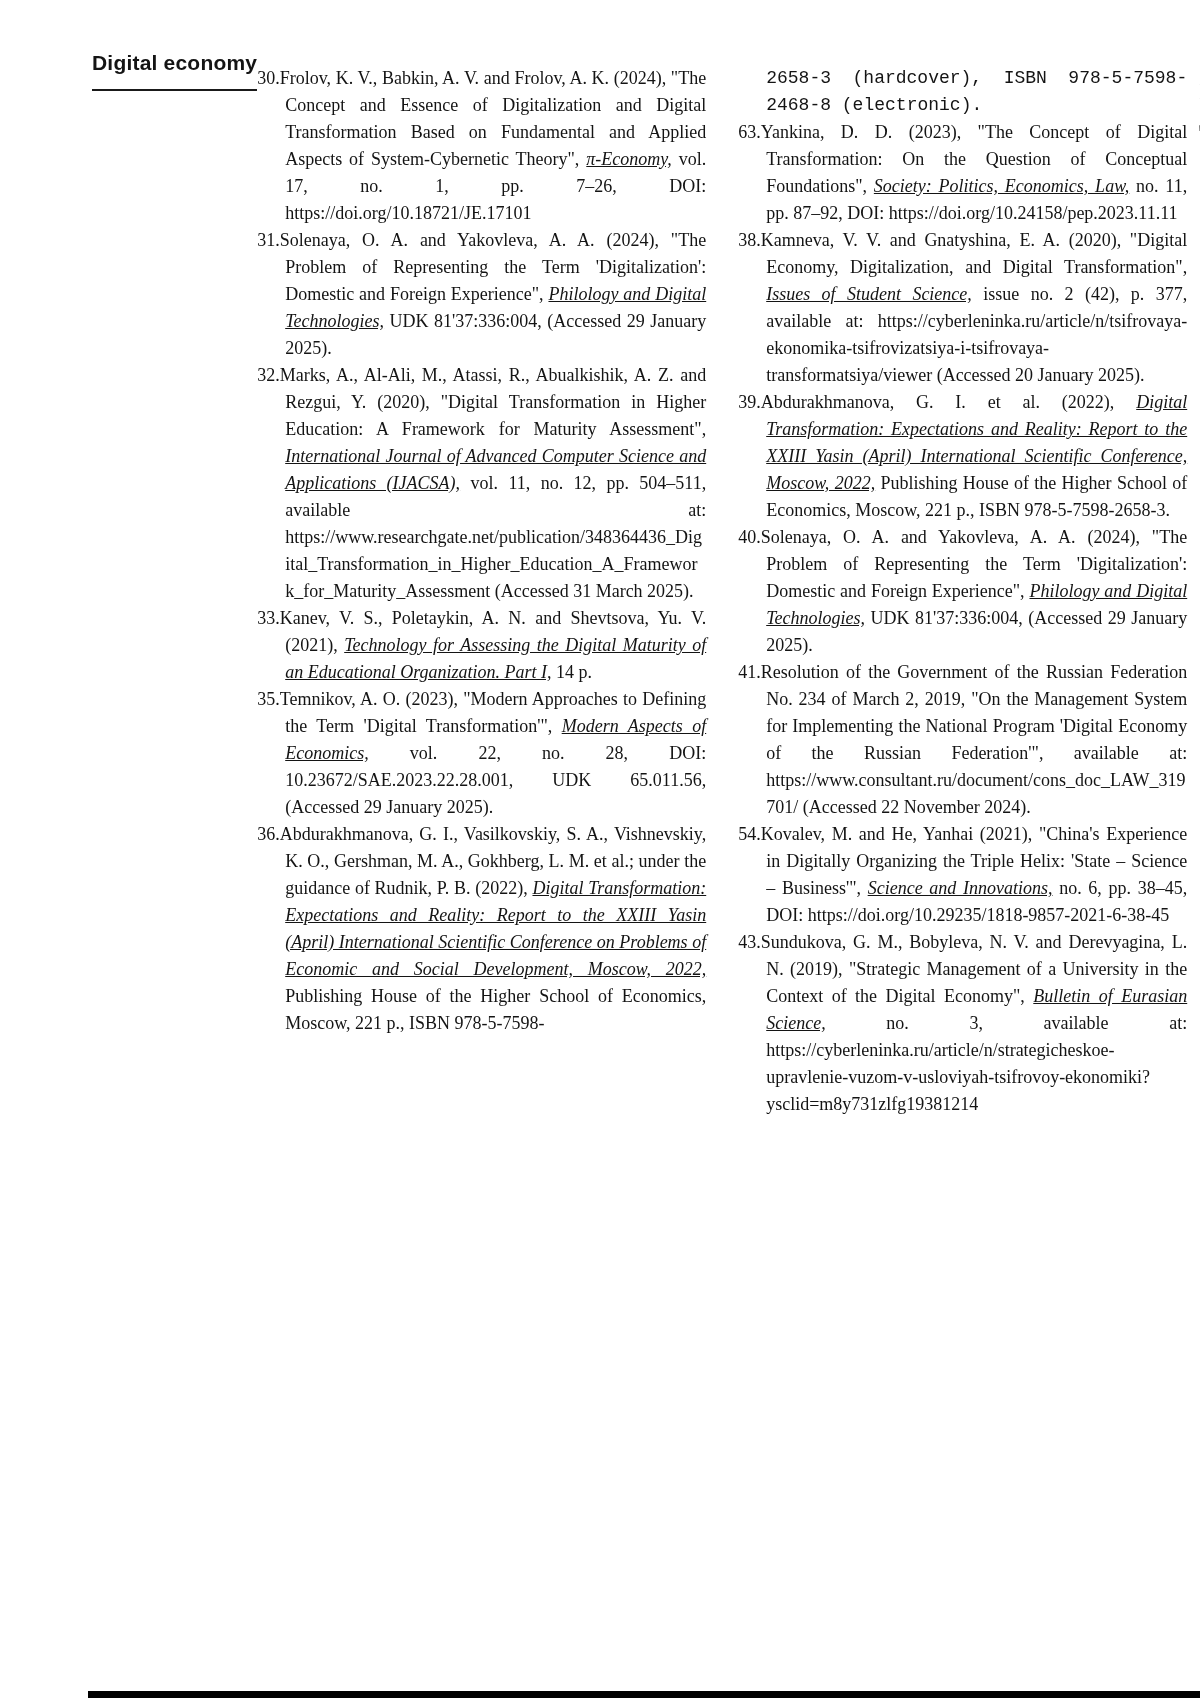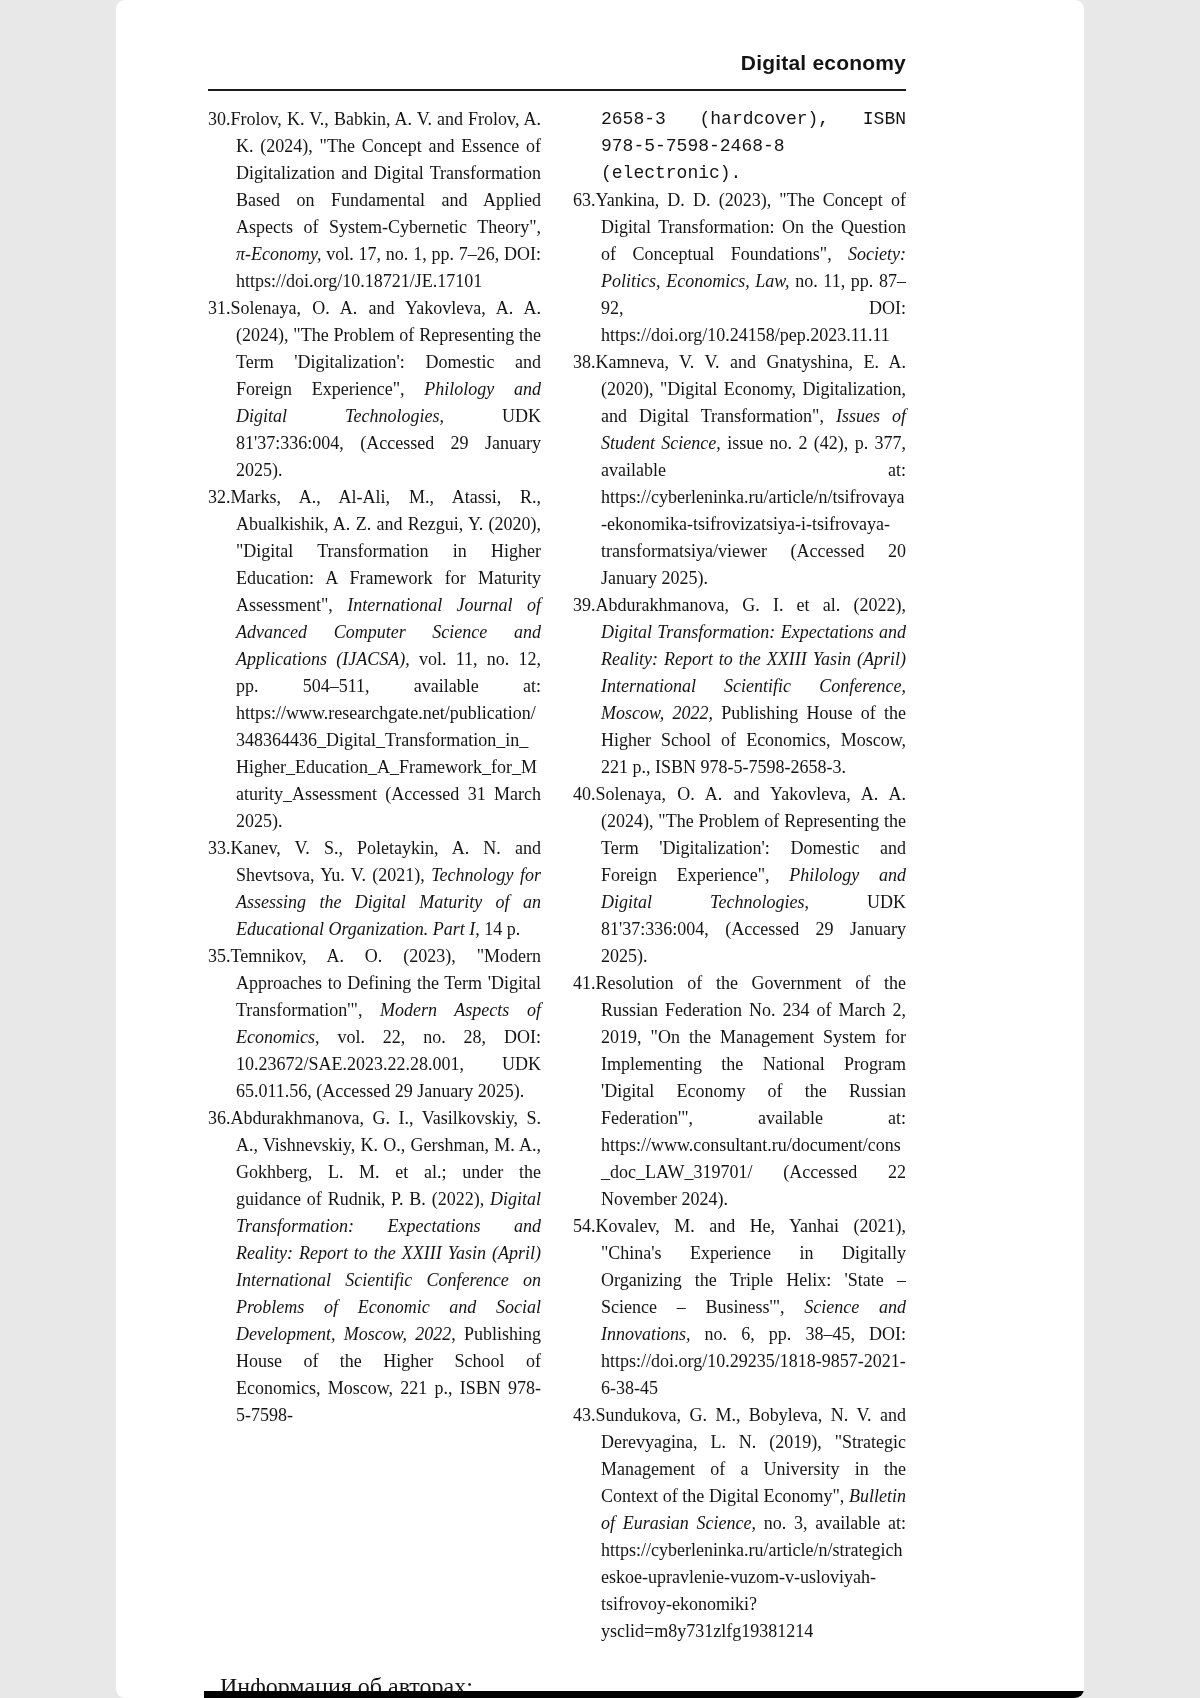--- a/index.html
+++ b/index.html
@@ -1,29 +1,28 @@
 <!DOCTYPE html>
 <html><head>
 <meta charset="utf-8">
 <style>
   html, body { margin: 0; padding: 0; background: #e8e8e8; }
   .page {
     position: relative;
-    width: 968px;
+    width: 1200px;
     height: 1698px;
     margin: 0 auto;
     background: #ffffff;
     box-sizing: border-box;
     padding: 50px 178px 0 92px;
     display: flex;
-    flex-direction: column;
+    flex-direction: row;
     font-family: "Liberation Serif", serif;
     color: #141414;
     overflow: hidden;
-    border-radius: 9px;
   }
   
   .page-header { flex: 0 0 auto; }
   .header-title {
     text-align: right;
     font-family: "Liberation Sans", sans-serif;
     font-weight: 700;
     font-size: 21px;
     line-height: 26px;
     letter-spacing: 0.2px;
@@ -42,21 +41,21 @@
     margin: 0;
     font-size: 18px;
     line-height: 27px;
     text-align: justify;
     padding-left: 28px;
     text-indent: -28px;
     overflow-wrap: anywhere;
   }
   .reference.continuation { text-indent: 0; font-family: Liberation Mono, monospace; }
   .ref-num { white-space: nowrap; }
-  .seg.italic { font-style: italic; }
+  .seg.italic { font-style: italic; text-decoration: underline; }
   
   .authors {
     margin-top: 28px;
     margin-left: 12px;
     font-size: 24px;
     line-height: 27px;
     flex: 0 0 auto;
   }
   .authors p { margin: 0; }
   

